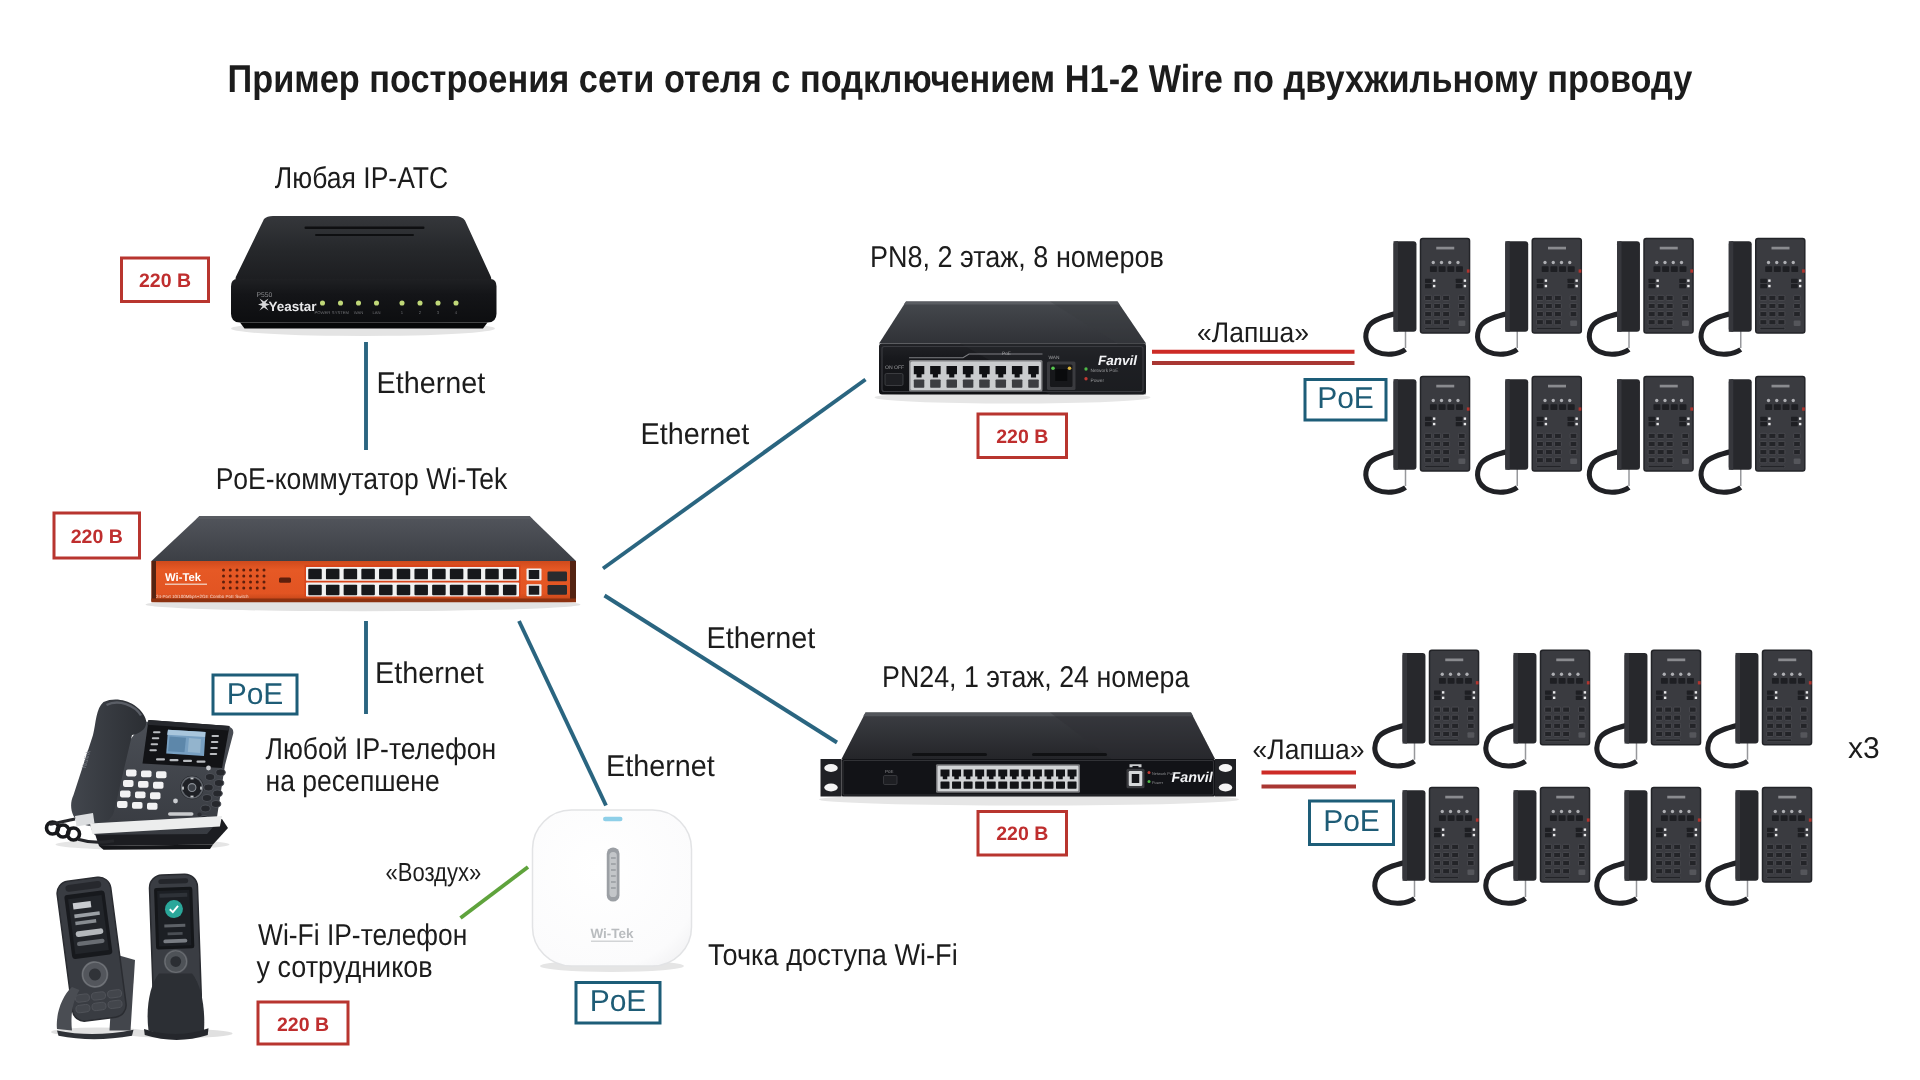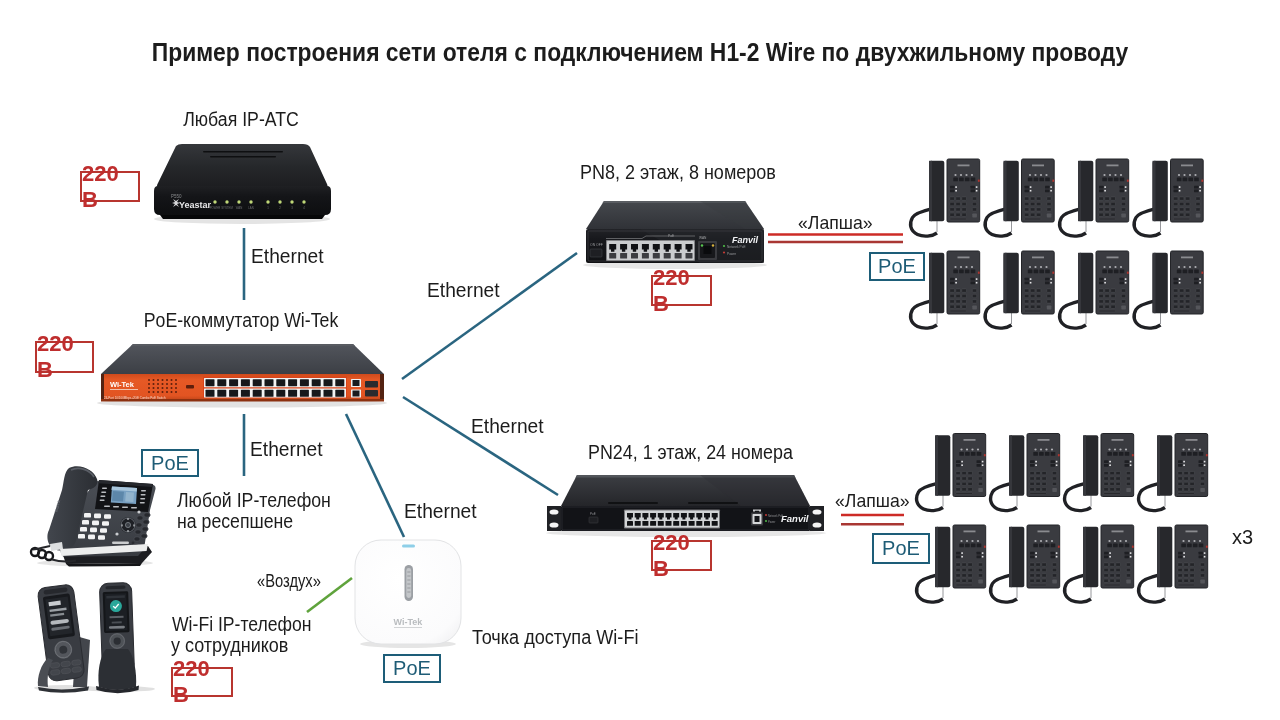--- a/index.html
+++ b/index.html
@@ -1,21 +1,21 @@
 <!DOCTYPE html>
 <html><head>
 <meta charset="utf-8">
 <style>
   html,body{margin:0;padding:0;}
   body{width:1280px;height:720px;background:#ffffff;overflow:hidden;
        font-family:"Liberation Sans",sans-serif;}
   #stage{position:relative;width:1280px;height:720px;}
   .lbl{position:absolute;color:#1c1c1c;font-size:20px;line-height:23px;white-space:nowrap;}
   .box220{position:absolute;border:2px solid #b8352f;color:#bf2e2e;font-weight:bold;
-          font-size:22px;display:flex;align-items:center;justify-content:center;}
+          font-size:13px;display:flex;align-items:center;justify-content:center;}
   .boxpoe{position:absolute;border:2.5px solid #1d5d78;color:#1e5c76;
           font-size:20px;display:flex;align-items:center;justify-content:center;}
   svg{position:absolute;left:0;top:0;}
 </style>
 </head>
 <body>
 <div id="stage">
 
   <svg width="1280" height="720" viewBox="0 0 1280 720">
 
@@ -584,21 +584,21 @@
   <div class="lbl" style="transform:scaleX(0.9);transform-origin:0 0;left:580px;top:161px;">PN8, 2 этаж, 8 номеров</div>
   <div class="lbl" style="transform:scaleX(0.894);transform-origin:0 0;left:588px;top:441px;">PN24, 1 этаж, 24 номера</div>
   <div class="lbl" style="transform:scaleX(0.93);transform-origin:0 0;left:798px;top:211px;font-size:19px;">«Лапша»</div>
   <div class="lbl" style="transform:scaleX(0.93);transform-origin:0 0;left:835px;top:489px;font-size:19px;">«Лапша»</div>
   <div class="lbl" style="transform:scaleX(0.885);transform-origin:0 0;left:177px;top:489px;">Любой IP-телефон</div>
   <div class="lbl" style="transform:scaleX(0.885);transform-origin:0 0;left:177px;top:510px;">на ресепшене</div>
   <div class="lbl" style="transform:scaleX(0.88);transform-origin:0 0;left:172px;top:613px;">Wi-Fi IP-телефон</div>
   <div class="lbl" style="transform:scaleX(0.9);transform-origin:0 0;left:171px;top:634px;">у сотрудников</div>
   <div class="lbl" style="transform:scaleX(0.905);transform-origin:0 0;left:472px;top:626px;">Точка доступа Wi-Fi</div>
   <div class="lbl" style="transform:scaleX(0.84);transform-origin:0 0;left:257px;top:570px;font-size:17.5px;">«Воздух»</div>
-  <div class="lbl" style="left:1232px;top:526px;">x3</div>
+  <div class="lbl" style="left:1232px;top:488px;">x3</div>
 
   <div class="box220" style="left:80px;top:171px;width:56px;height:27px;">220 В</div>
   <div class="box220" style="left:35px;top:341px;width:55px;height:28px;">220 В</div>
   <div class="box220" style="left:651px;top:275px;width:57px;height:27px;">220 В</div>
   <div class="box220" style="left:651px;top:540px;width:57px;height:27px;">220 В</div>
   <div class="box220" style="left:171px;top:667px;width:58px;height:26px;">220 В</div>
 
   <div class="boxpoe" style="left:141px;top:449px;width:54px;height:24px;">PoE</div>
   <div class="boxpoe" style="left:869px;top:252px;width:52px;height:25px;">PoE</div>
   <div class="boxpoe" style="left:872px;top:533px;width:54px;height:27px;">PoE</div>

